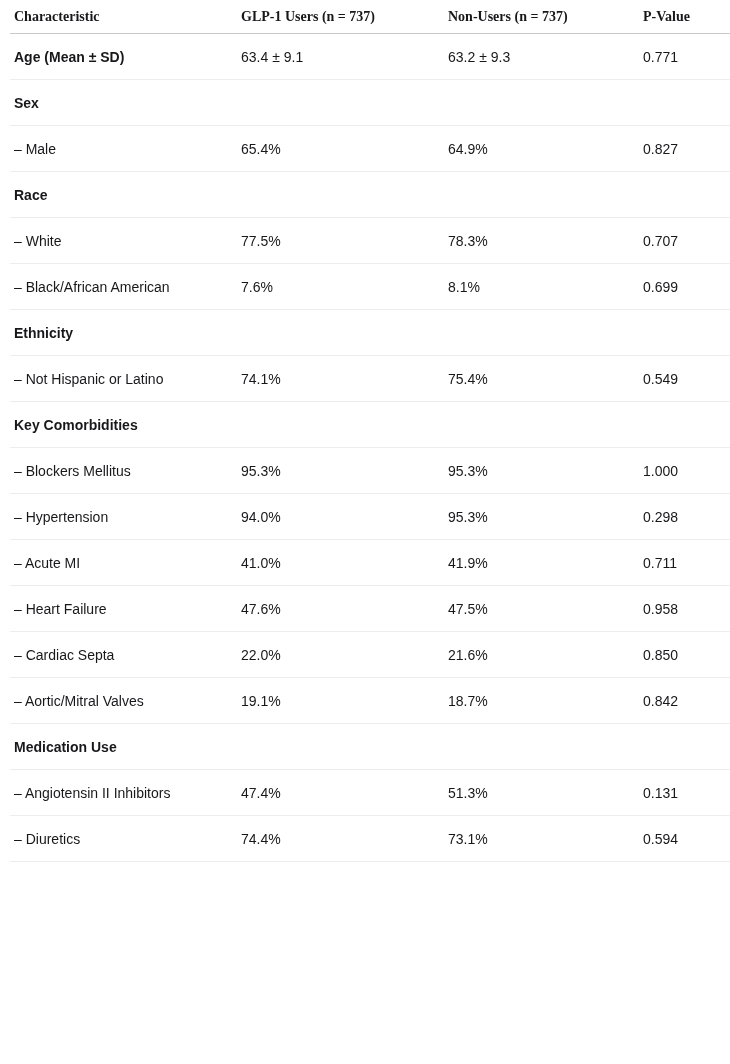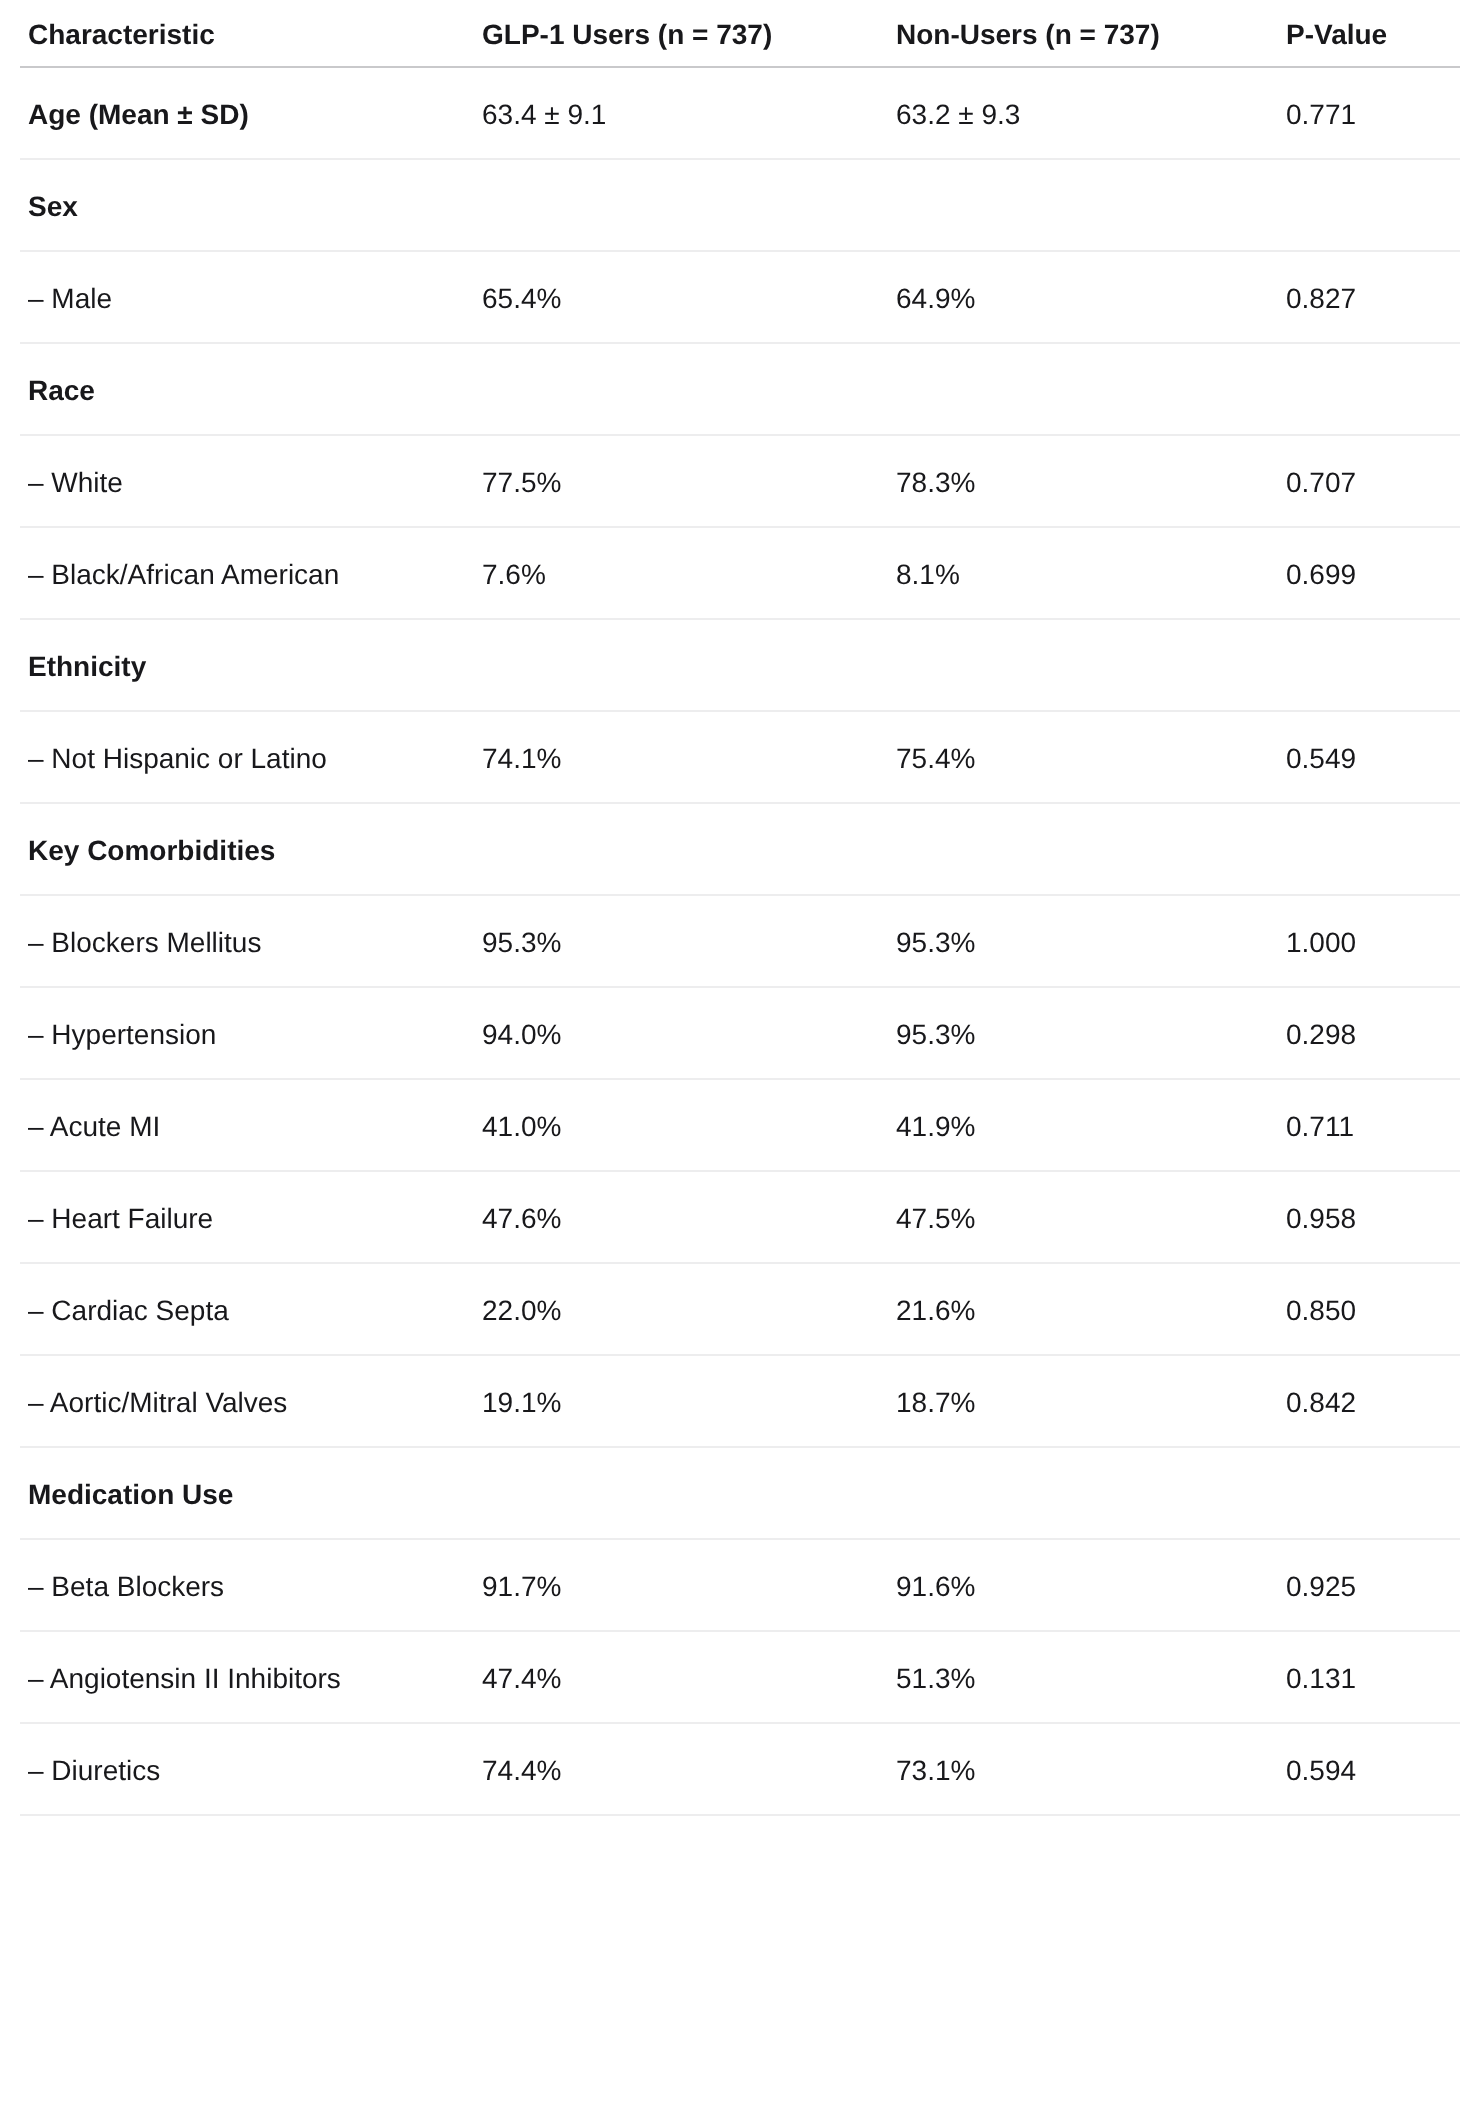--- a/index.html
+++ b/index.html
@@ -35,20 +35,21 @@
     padding: 10.5px 0;
     line-height: 24px;
     white-space: normal;
   }
   thead th {
     font-weight: 700;
     padding: 4.5px 0;
   }
   thead tr {
     border-bottom: 1px solid #c9c9cb;
+    font-family: Liberation Serif, serif;
   }
   tbody tr {
     border-bottom: 1px solid #ededee;
     margin-left: 27px;
   }
   th:first-child, td:first-child {
     padding-left: 4px;
     padding-right: 40px;
   }
   tr.row-section td:first-child,
@@ -166,26 +167,20 @@
           <td>18.7%</td>
           <td>0.842</td>
         </tr>
         <tr class="row-section">
           <td>Medication Use</td>
           <td></td>
           <td></td>
           <td></td>
         </tr>
         <tr class="row-item">
-          <td>– Beta Blockers</td>
-          <td>91.7%</td>
-          <td>91.6%</td>
-          <td>0.925</td>
-        </tr>
-        <tr class="row-item">
           <td>– Angiotensin II Inhibitors</td>
           <td>47.4%</td>
           <td>51.3%</td>
           <td>0.131</td>
         </tr>
         <tr class="row-item">
           <td>– Diuretics</td>
           <td>74.4%</td>
           <td>73.1%</td>
           <td>0.594</td>

